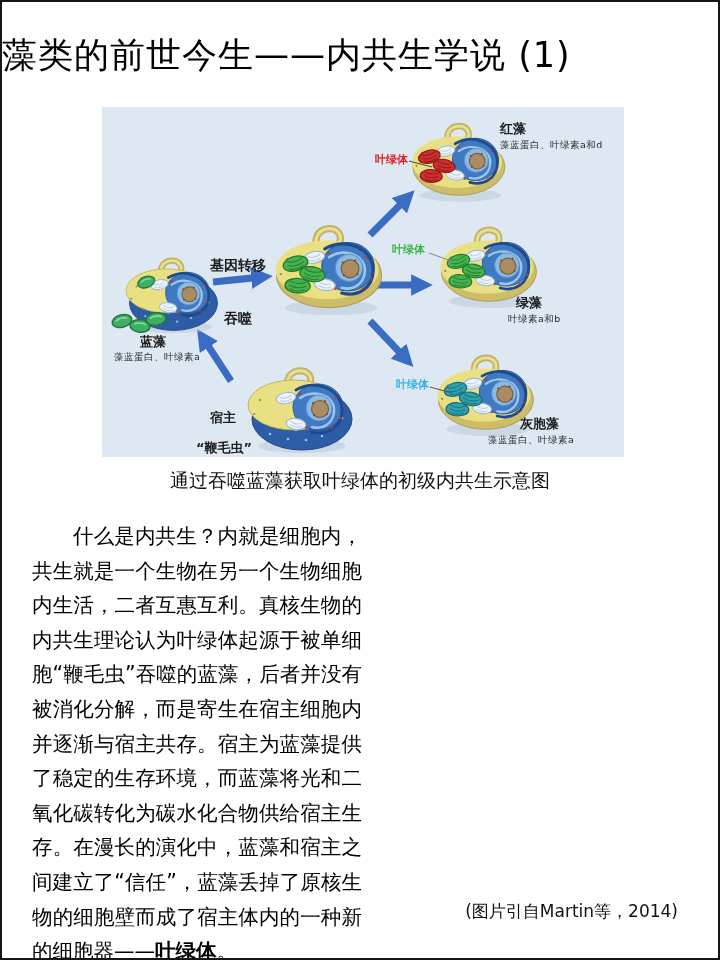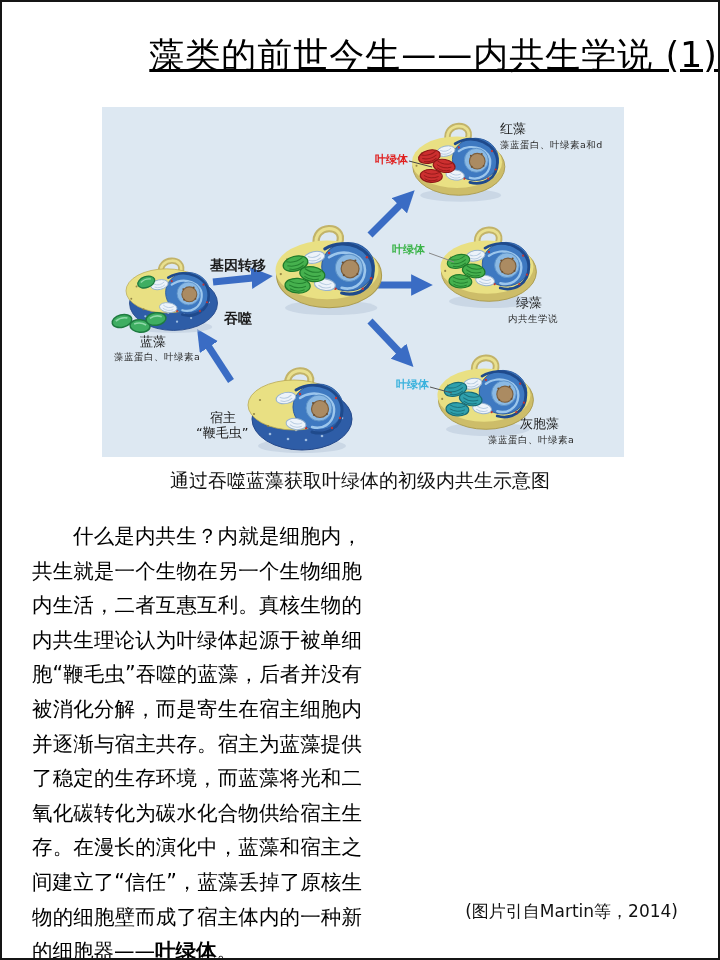--- a/index.html
+++ b/index.html
@@ -2,27 +2,27 @@
 <html><head>
 <meta charset="utf-8">
 <style>
   html,body{margin:0;padding:0;background:#888;}
   .page{
     position:relative;width:720px;height:960px;margin:0 auto;
     background:#fff;border:2px solid #151515;box-sizing:border-box;
     font-family:"DejaVu Sans","Liberation Sans",sans-serif;overflow:hidden;
   }
   .title{
-    position:absolute;top:30px;left:0;width:716px;text-align:right;
-    font-size:35px;color:#000;letter-spacing:1px;white-space:nowrap;text-decoration:underline;
+    position:absolute;top:30px;left:0;width:716px;text-align:left;
+    font-size:35px;color:#000;letter-spacing:1px;white-space:nowrap;
   }
   .panel{position:absolute;left:100px;top:105px;width:522px;height:350px;}
   .panel svg{position:absolute;left:0;top:0;}
   .lbl{position:absolute;line-height:1.15;white-space:nowrap;}
-  .name{font-size:13px;font-weight:400;color:#1c1c1c;}
+  .name{font-size:13px;font-weight:700;color:#1c1c1c;}
   .pig{font-size:9.5px;color:#2a2a2a;letter-spacing:.5px;}
   .chl{font-size:11px;font-weight:700;}
   .proc{font-size:14px;font-weight:700;color:#1c1c1c;}
   .caption{
     position:absolute;top:466px;left:0;width:716px;text-align:center;
     font-size:19px;color:#111;
   }
   .col{
     position:absolute;top:517px;font-size:20.5px;line-height:34.6px;
     color:#000;text-align:justify;text-indent:2em;word-break:break-all;
@@ -351,29 +351,29 @@
         <line x1="328" y1="280" x2="350" y2="286" stroke="#555" stroke-width="1"></line>
       </svg>
 
     <div class="lbl proc" style="left:108px;top:150px">基因转移</div>
     <div class="lbl proc" style="left:122px;top:203px">吞噬</div>
 
     <div class="lbl name" style="left:38px;top:228px">蓝藻</div>
     <div class="lbl pig" style="left:12px;top:245px">藻蓝蛋白、叶绿素a</div>
 
     <div class="lbl name" style="left:108px;top:304px">宿主</div>
-    <div class="lbl name" style="left:94px;top:319px">“鞭毛虫”</div>
+    <div class="lbl name" style="left:94px;top:334px">“鞭毛虫”</div>
 
     <div class="lbl chl" style="left: 260px; top: 47px; width: 46px; text-align: right; color: rgb(224, 32, 32);">叶绿体</div>
     <div class="lbl name" style="left:398px;top:15px">红藻</div>
     <div class="lbl pig" style="left:398px;top:33px">藻蓝蛋白、叶绿素a和d</div>
 
     <div class="lbl chl" style="left: 290px; top: 137px; color: rgb(60, 180, 74);">叶绿体</div>
     <div class="lbl name" style="left:414px;top:189px">绿藻</div>
-    <div class="lbl pig" style="left:406px;top:207px">内共生学说</div>
+    <div class="lbl pig" style="left:406px;top:207px">叶绿素a和b</div>
 
     <div class="lbl chl" style="left: 294px; top: 272px; color: rgb(58, 178, 221);">叶绿体</div>
     <div class="lbl name" style="left:418px;top:310px">灰胞藻</div>
     <div class="lbl pig" style="left:386px;top:328px">藻蓝蛋白、叶绿素a</div>
   </div>
 
   <div class="caption">通过吞噬蓝藻获取叶绿体的初级内共生示意图</div>
 
   <div class="col col-left"><span>什么是内共生？内就是细胞内，共生就是一个生物在另一个生物细胞内生活，二者互惠互利。真核生物的内共生理论认为叶绿体起源于被单细胞“鞭毛虫”吞噬的蓝藻，后者并没有被消化分解，而是寄生在宿主细胞内并逐渐与宿主共存。宿主为蓝藻提供了稳定的生存环境，而蓝藻将光和二氧化碳转化为碳水化合物供给宿主生存。在漫长的演化中，蓝藻和宿主之间建立了“信任”，蓝藻丢掉了原核生物的细胞壁而成了宿主体内的一种新的细胞器——</span><span style="font-weight: bold;">叶绿体</span><span>。</span></div>
 

